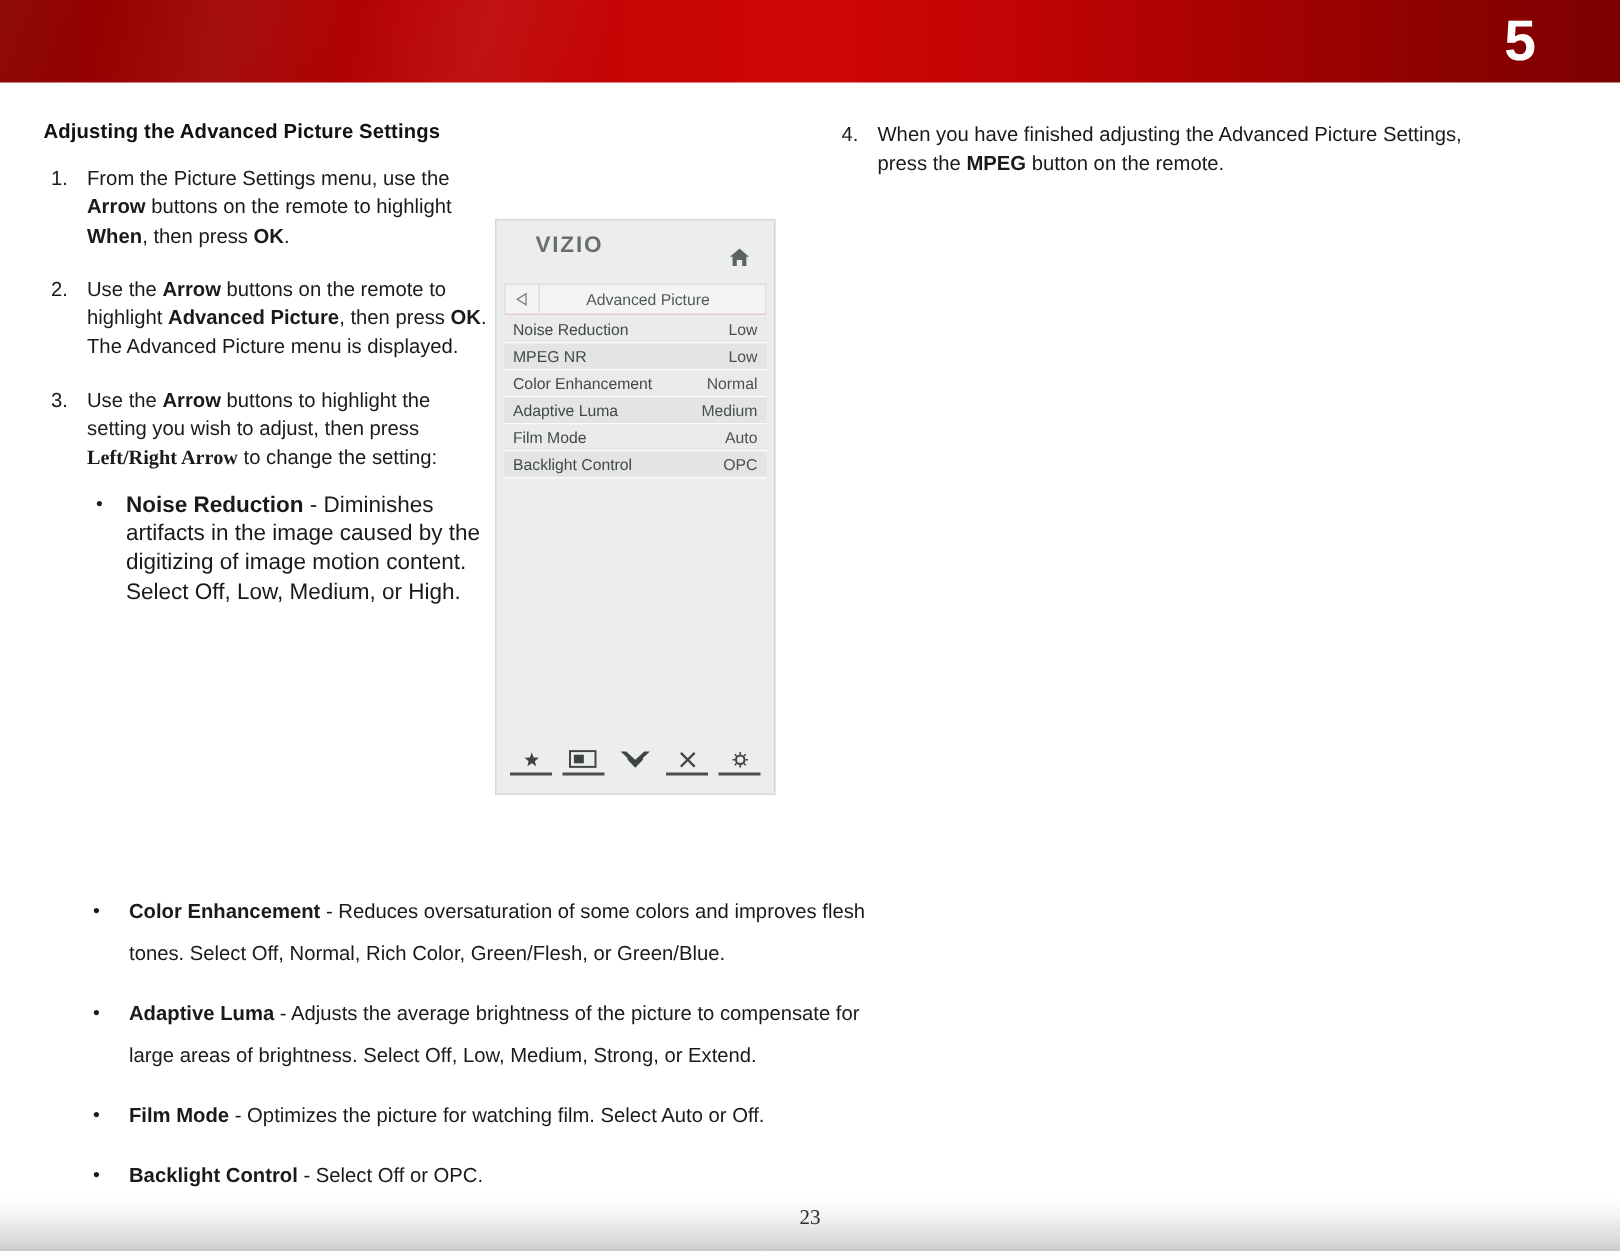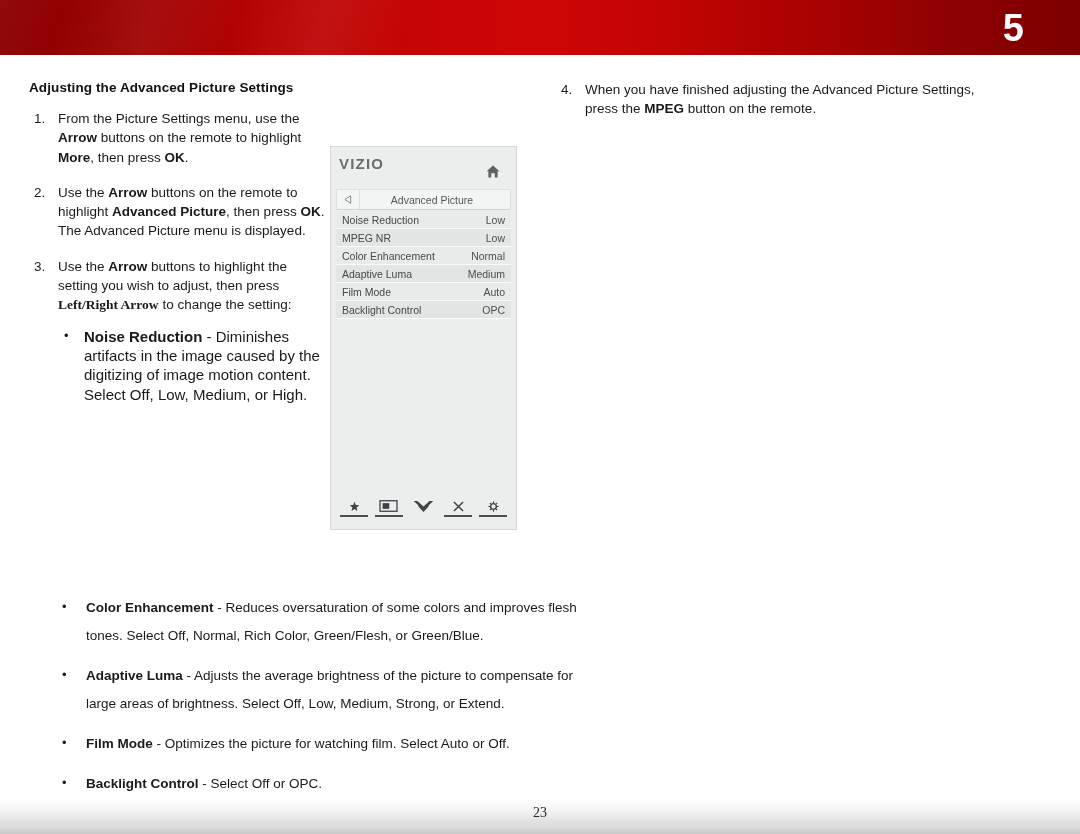--- a/index.html
+++ b/index.html
@@ -176,21 +176,21 @@
     background: #eceded;
     border: 1px solid #d6d7d7;
     box-sizing: border-box;
   }
   .osd-head {
     position: relative;
     height: 42px;
   }
   .osd-logo {
     position: absolute;
-    left: 8px;
+    left: 26px;
     top: 8px;
     font-size: 15px;
     font-weight: bold;
     color: #6a6d6f;
     letter-spacing: 1.2px;
     font-family: "Liberation Sans", sans-serif;
   }
   .osd-home {
     position: absolute;
     right: 16px;
@@ -280,21 +280,21 @@
 <div class="header-banner">
   <div class="header-page-num">5</div>
 </div>
 
 <div class="col-left">
   <h2 class="section-title">Adjusting the Advanced Picture Settings</h2>
 
   <ol class="steps">
     <li>
       <span class="step-num">1.</span>
-      <span class="step-body"><span>From the Picture Settings menu, use the </span><span style="font-weight: bold;">Arrow</span><span> buttons on the remote to highlight </span><span style="font-weight: bold;">More</span><span>, then press </span><span style="font-weight: bold;">OK</span><span>.</span></span>
+      <span class="step-body"><span>From the Picture Settings menu, use the </span><span style="font-weight: bold;">Arrow</span><span> buttons on the remote to highlight </span><span style="font-weight: bold;">When</span><span>, then press </span><span style="font-weight: bold;">OK</span><span>.</span></span>
     </li>
     <li>
       <span class="step-num">2.</span>
       <span class="step-body"><span>Use the </span><span style="font-weight: bold;">Arrow</span><span> buttons on the remote to highlight </span><span style="font-weight: bold;">Advanced Picture</span><span>, then press </span><span style="font-weight: bold;">OK</span><span>. The Advanced Picture menu is displayed.</span></span>
     </li>
     <li>
       <span class="step-num">3.</span>
       <span class="step-body"><span>Use the </span><span style="font-weight: bold;">Arrow</span><span> buttons to highlight the setting you wish to adjust, then press </span><span style="font-weight: bold; font-family: Liberation Serif, serif;">Left/Right Arrow</span><span> to change the setting:</span></span>
 
       <ul class="sub-bullets">

